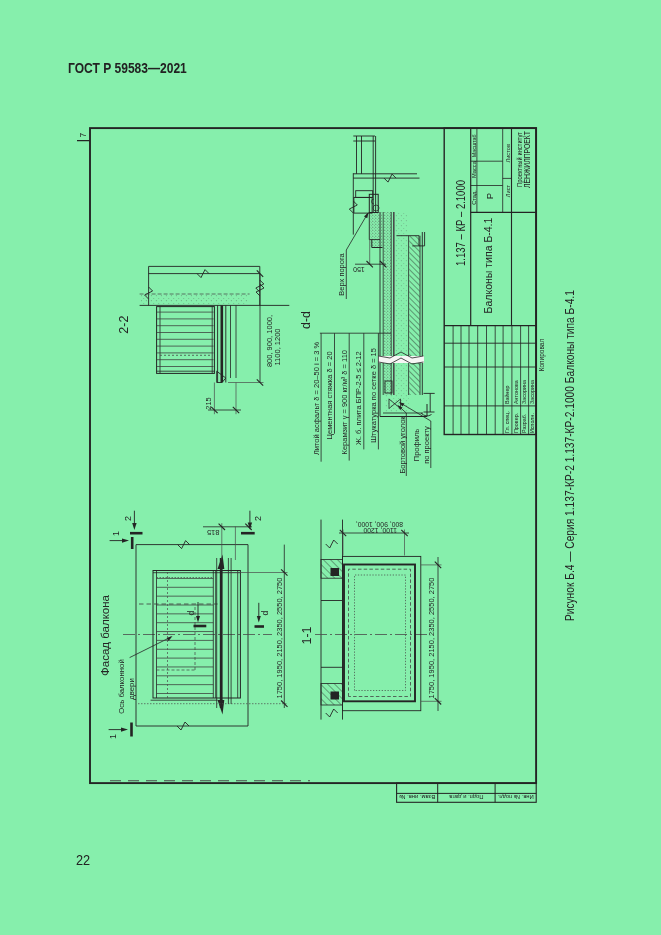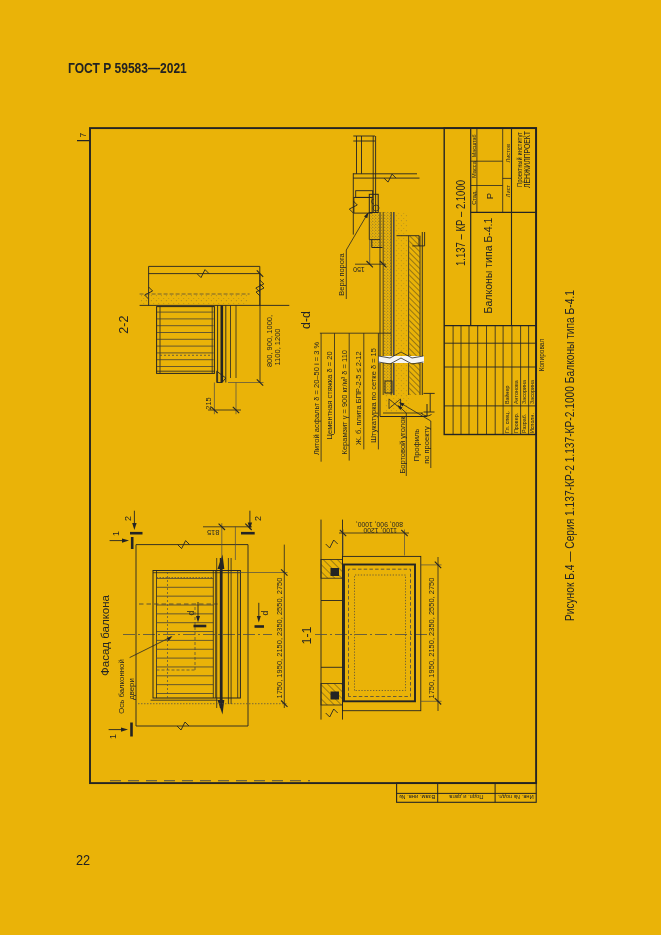--- a/index.html
+++ b/index.html
@@ -1,17 +1,17 @@
 <!DOCTYPE html>
 <html><head>
 <meta charset="utf-8">
 <style>
 html,body{margin:0;padding:0;width:661px;height:935px;background:#f6f6f5;overflow:hidden}
 *{font-family:"Liberation Sans",sans-serif}
-#page{position:relative;width:661px;height:935px;background:#eab308}
+#page{position:relative;width:661px;height:935px;background:#86efac}
 #rot{position:absolute;left:75.4px;top:807.4px;width:685px;height:510px;transform-origin:0 0;transform:rotate(-90deg)}
 </style>
 </head>
 <body>
 <div id="page">
 
 <div style="position:absolute;left:68px;top:59.5px;font-size:14px;font-weight:bold;color:#222;transform:scaleX(0.86);transform-origin:0 0;white-space:nowrap">ГОСТ Р 59583—2021</div>
 
 <div style="position:absolute;left:76px;top:851px;font-size:15px;color:#222;transform:scaleX(0.85);transform-origin:0 0">22</div>
 

